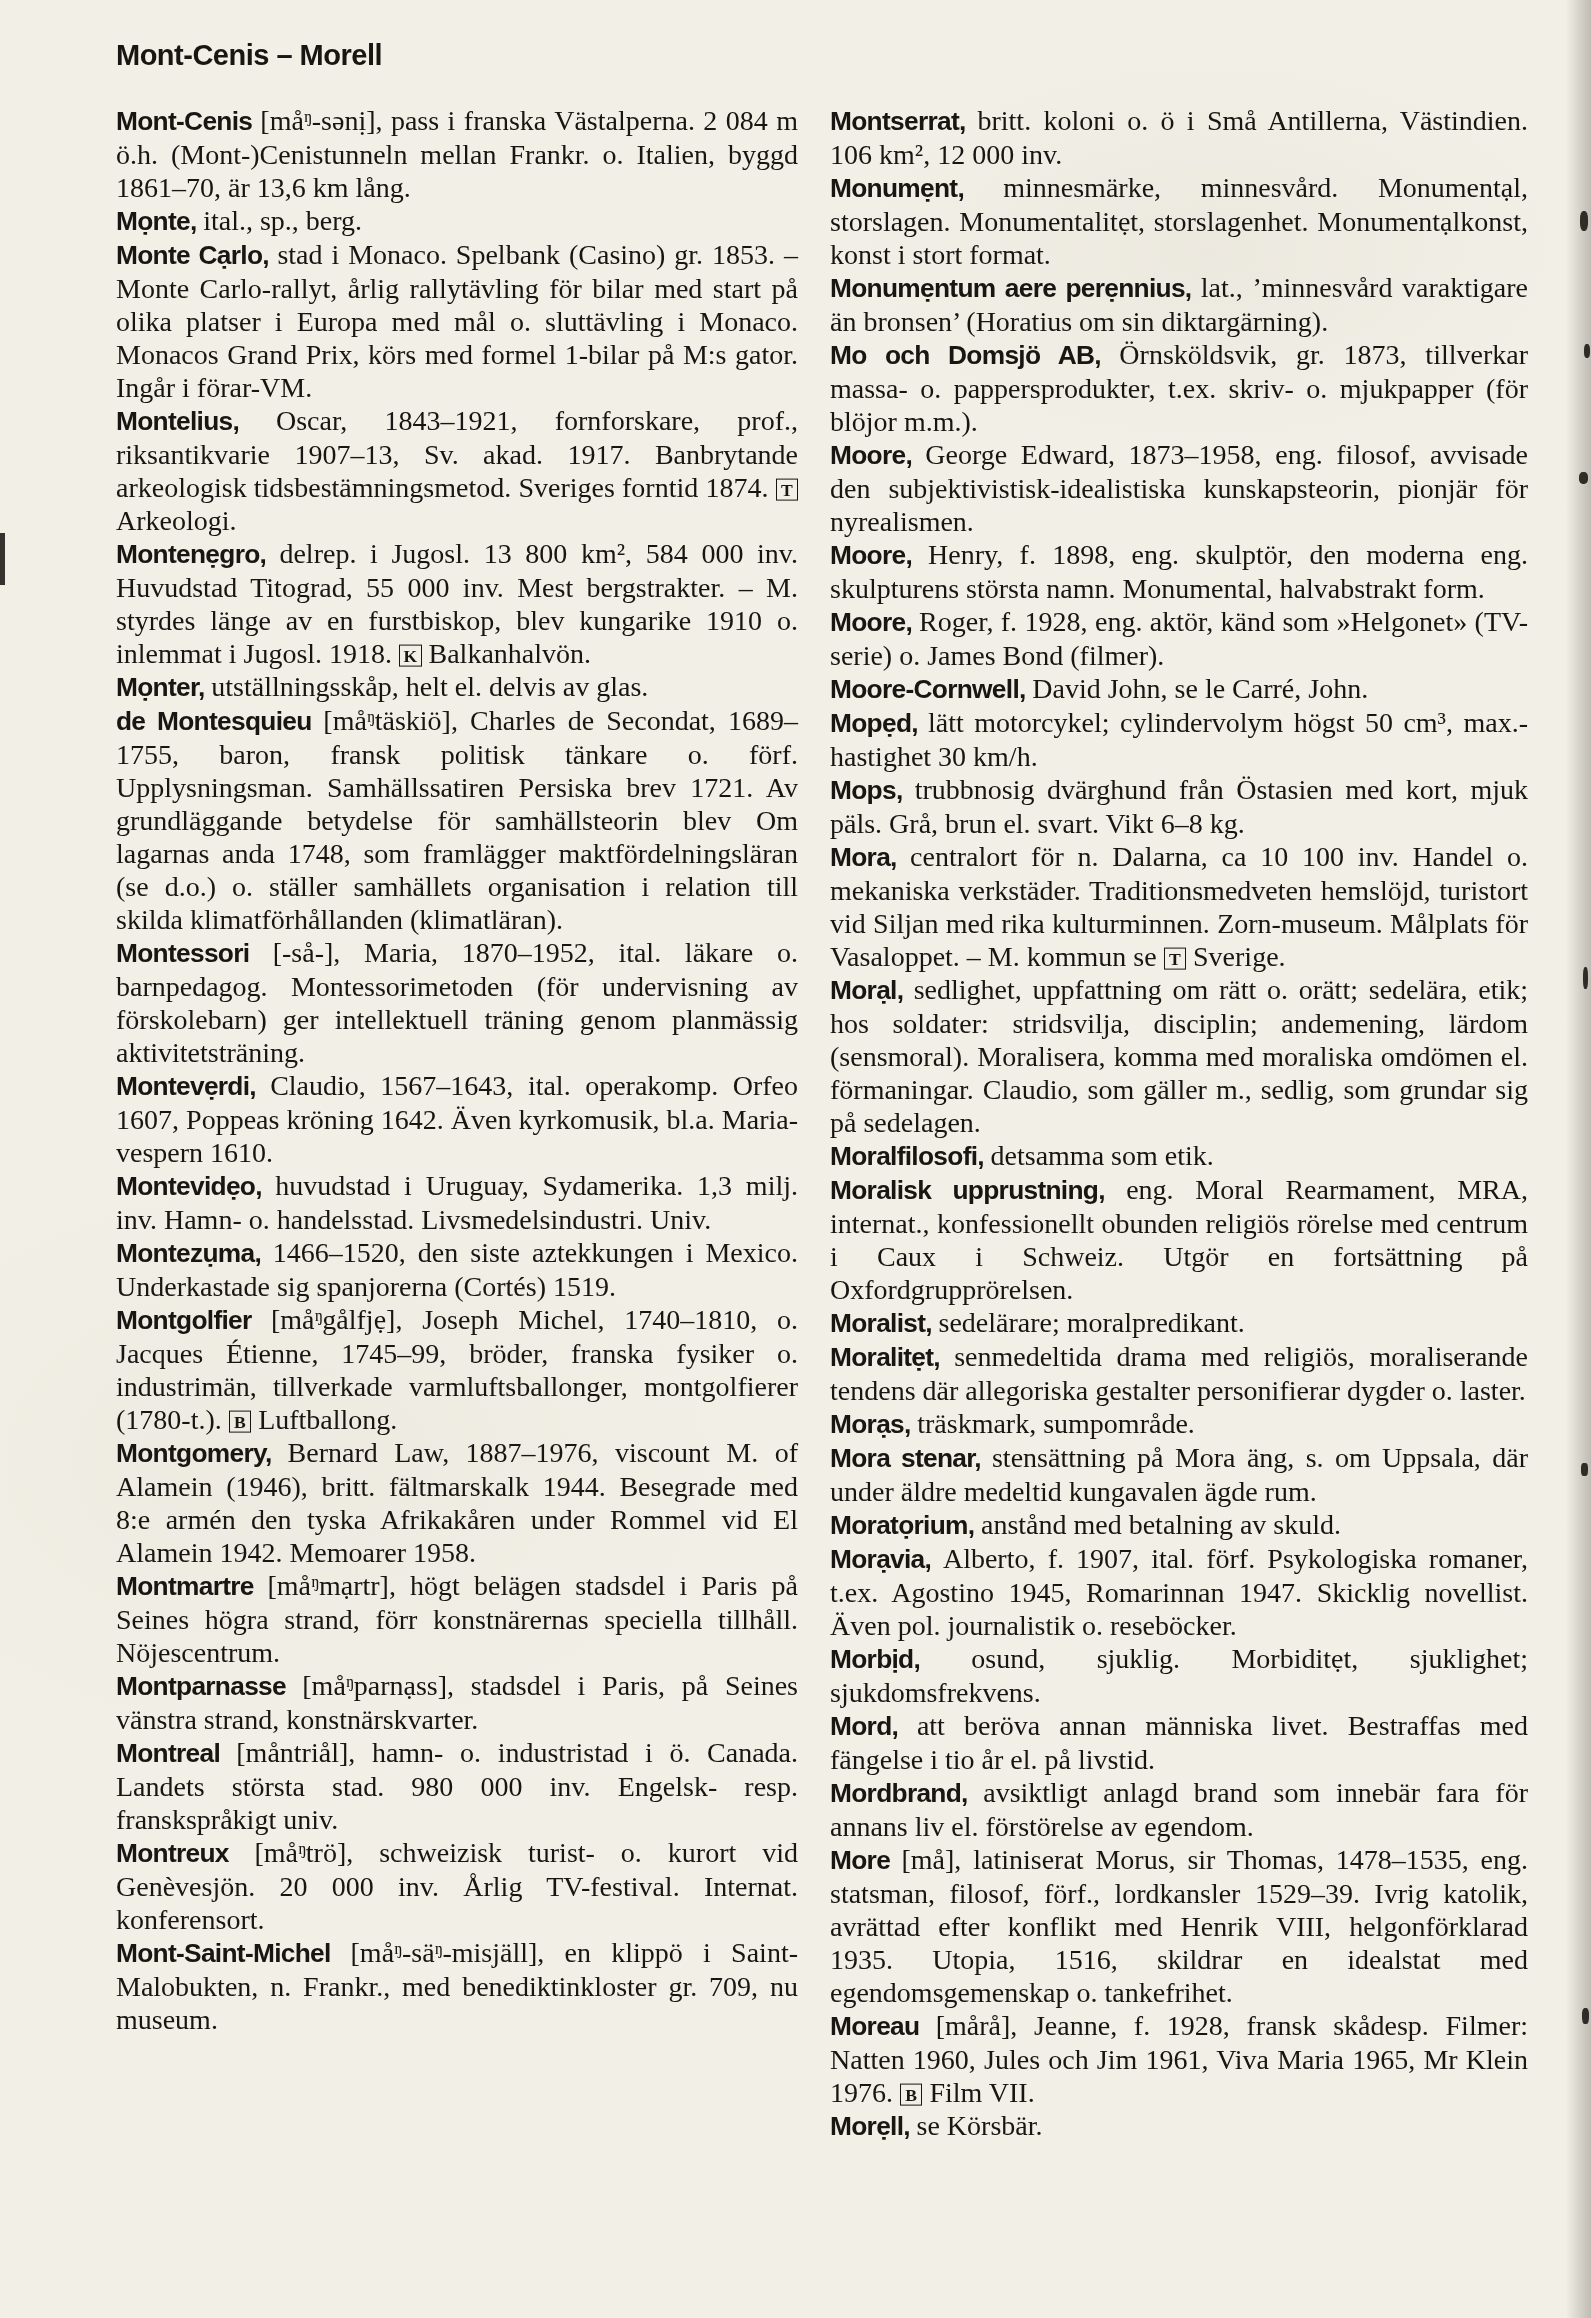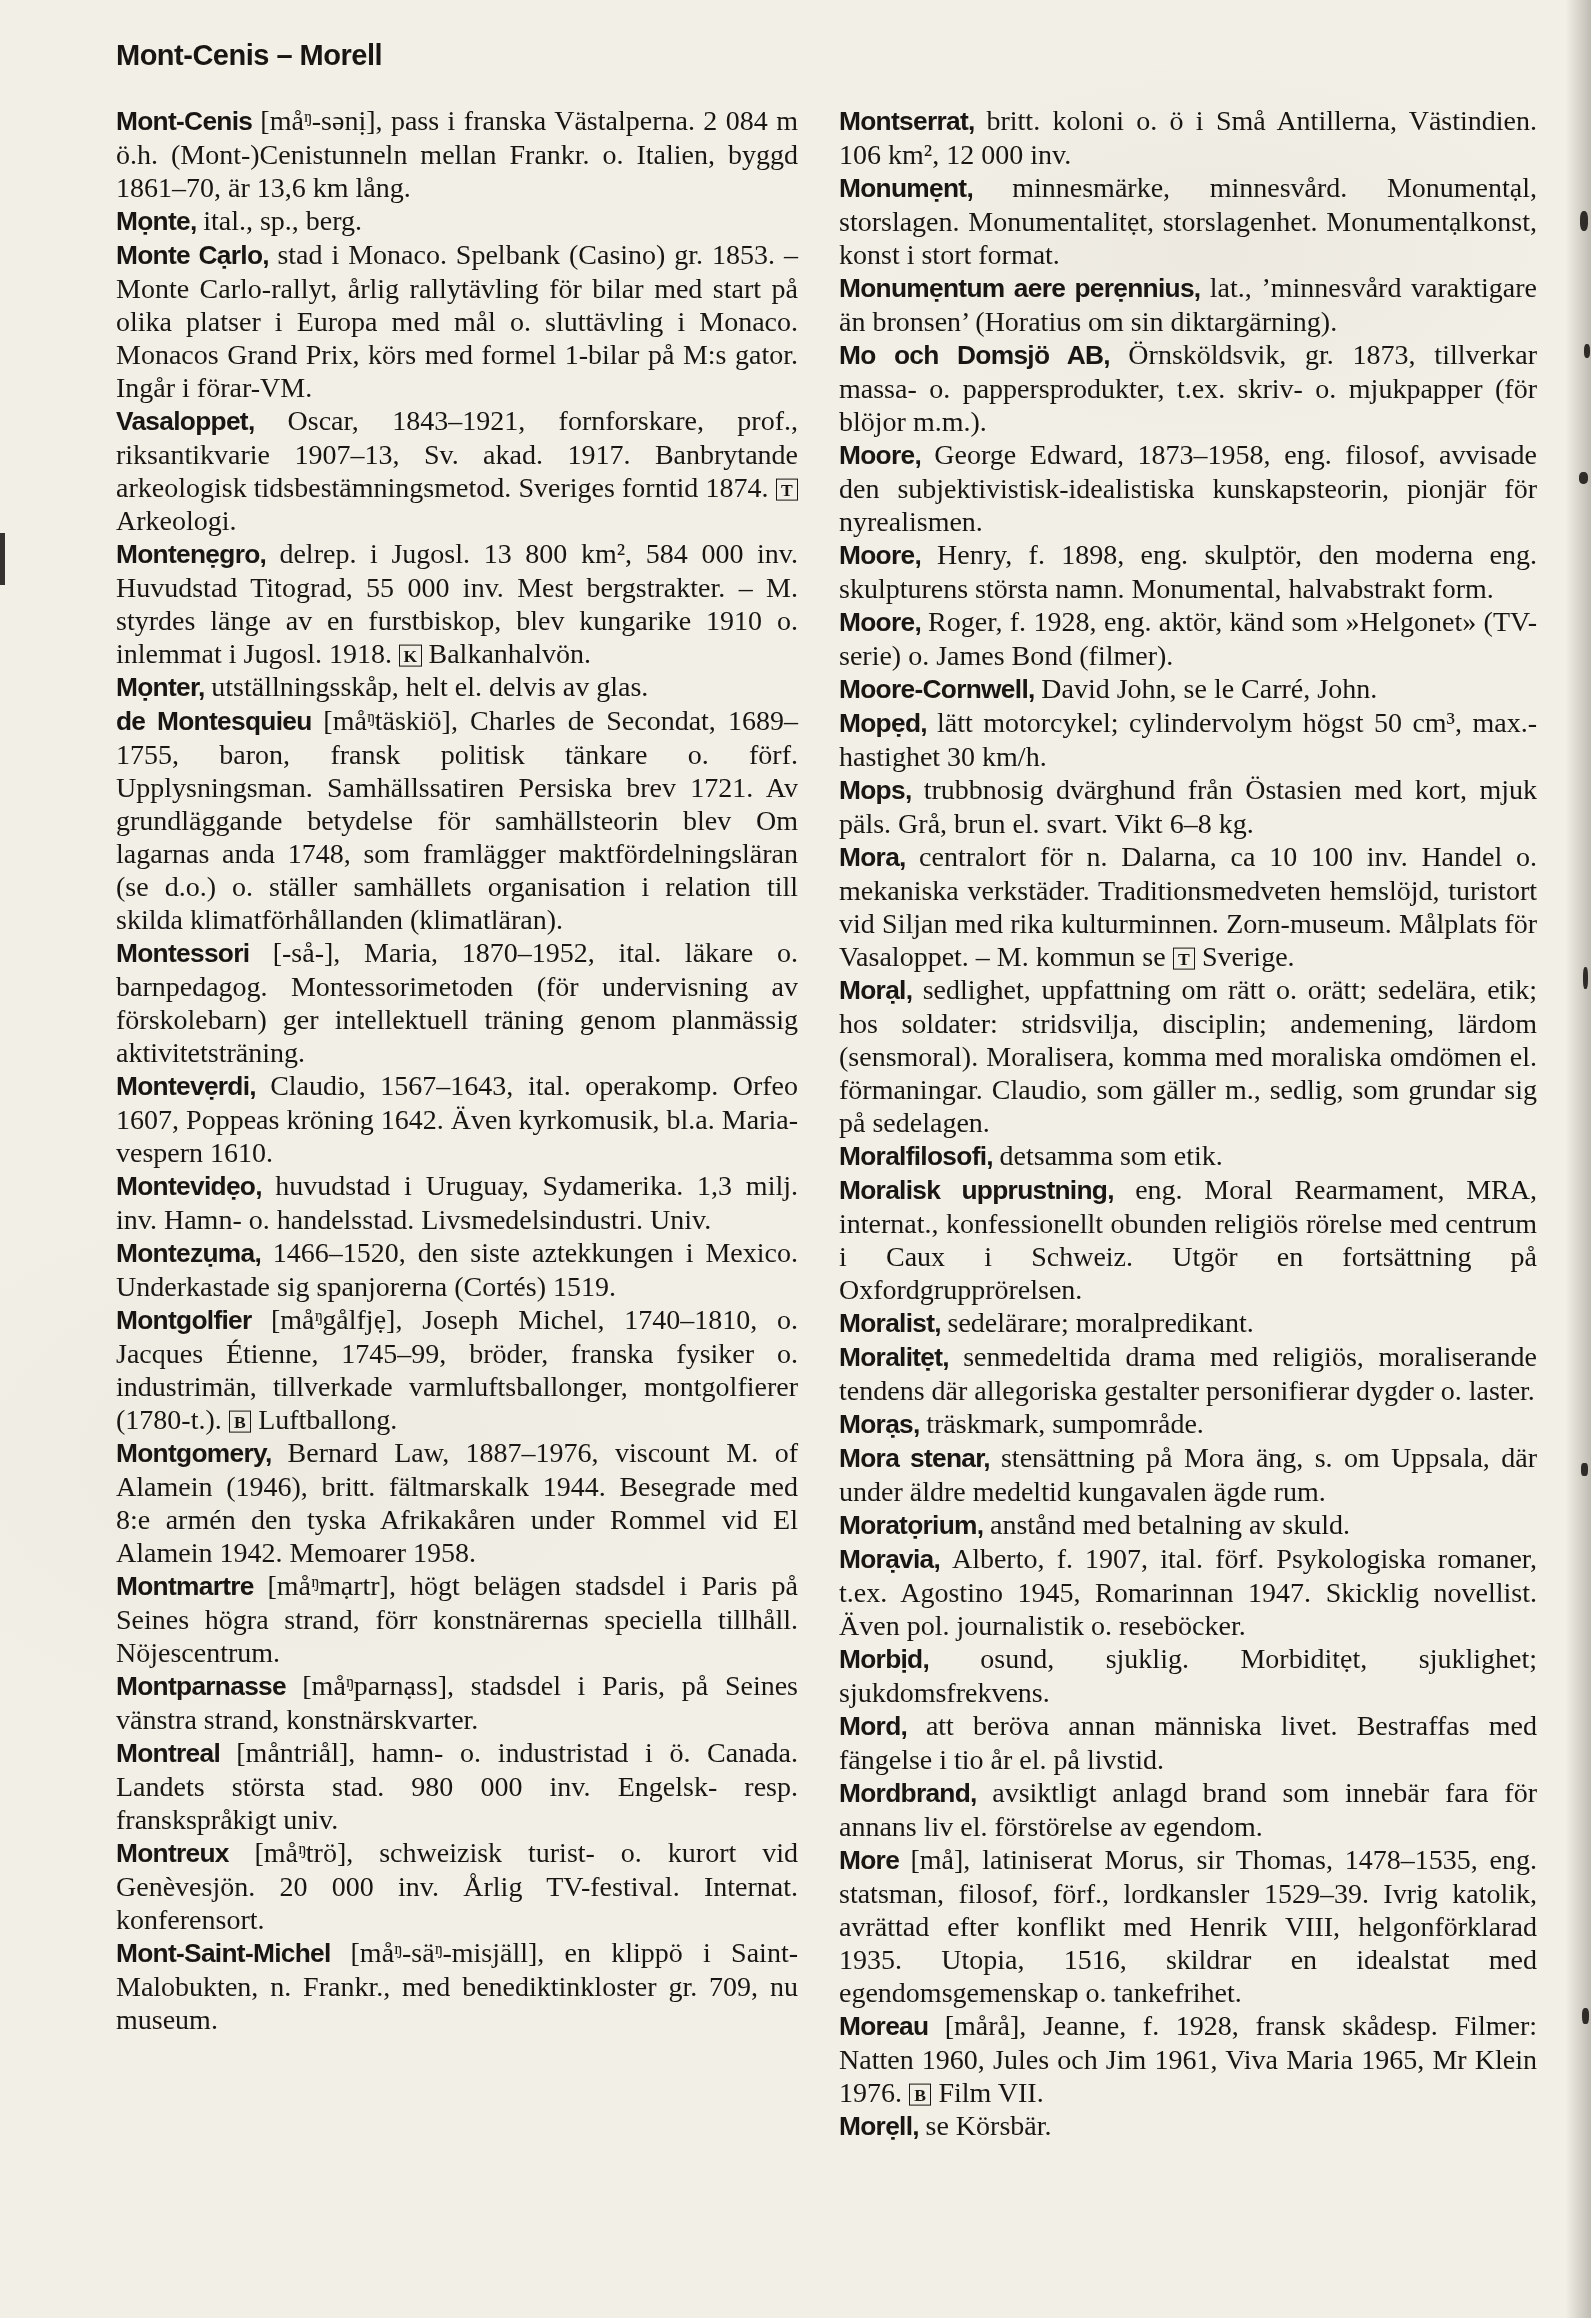--- a/index.html
+++ b/index.html
@@ -24,21 +24,21 @@
     font-weight:700;font-size:29px;letter-spacing:-0.5px;
     white-space:nowrap;
     text-align:center;
   }
   .col{
     position:absolute;top:104px;
     font-size:28px;line-height:33px;
     text-align:justify;
   }
   .col-left{left:116px;width:682px;}
-  .col-right{left:830px;width:698px;margin-left:9px;}
+  .col-right{left:830px;width:698px;}
   .entry{margin:0;padding:0;}
   .hw{
     font-family:"Liberation Sans","DejaVu Sans",sans-serif;
     font-weight:700;font-size:0.94em;letter-spacing:-0.7px;
   }
   .it{}
   .crossref{
     display:inline-block;
     width:20.4px;height:20.4px;line-height:20.4px;
     border:1.9px solid currentColor;
@@ -60,21 +60,21 @@
 </head>
 <body>
 
 <div class="page">
   <div class="header">Mont-Cenis – Morell</div>
 
   <div class="col col-left" id="col-left">
       <p class="entry"><span class="hw">Mont-Cenis </span><span>[måᵑ-sənị], pass i franska Västalperna. 2 084 m ö.h. </span><span class="it">(Mont-)Cenistunneln</span><span> mellan Frankr. o. Italien, byggd 1861–70, är 13,6 km lång.</span></p>
       <p class="entry"><span class="hw">Mọnte, </span><span>ital., sp., berg.</span></p>
       <p class="entry"><span class="hw">Monte Cạrlo, </span><span>stad i Monaco. Spelbank (Casino) gr. 1853. – </span><span class="it">Monte Carlo-rallyt</span><span>, årlig rallytävling för bilar med start på olika platser i Europa med mål o. sluttävling i Monaco. </span><span class="it">Monacos Grand Prix</span><span>, körs med formel 1-bilar på M:s gator. Ingår i förar-VM.</span></p>
-      <p class="entry"><span class="hw">Vasaloppet, </span><span>Oscar, 1843–1921, fornforskare, prof., riksantikvarie 1907–13, Sv. akad. 1917. Banbrytande arkeologisk tidsbestämningsmetod. </span><span class="it">Sveriges forntid</span><span> 1874. </span><span class="crossref">T</span><span> Arkeologi.</span></p>
+      <p class="entry"><span class="hw">Montelius, </span><span>Oscar, 1843–1921, fornforskare, prof., riksantikvarie 1907–13, Sv. akad. 1917. Banbrytande arkeologisk tidsbestämningsmetod. </span><span class="it">Sveriges forntid</span><span> 1874. </span><span class="crossref">T</span><span> Arkeologi.</span></p>
       <p class="entry"><span class="hw">Montenẹgro, </span><span>delrep. i Jugosl. 13 800 km², 584 000 inv. Huvudstad </span><span class="it">Titograd</span><span>, 55 000 inv. Mest bergstrakter. – M. styrdes länge av en furstbiskop, blev kungarike 1910 o. inlemmat i Jugosl. 1918. </span><span class="crossref">K</span><span> Balkanhalvön.</span></p>
       <p class="entry"><span class="hw">Mọnter, </span><span>utställningsskåp, helt el. delvis av glas.</span></p>
       <p class="entry"><span class="hw">de Montesquieu </span><span>[måᵑtäskiö], Charles de Secondat, 1689–1755, baron, fransk politisk tänkare o. förf. Upplysningsman. Samhällssatiren </span><span class="it">Persiska brev</span><span> 1721. Av grundläggande betydelse för samhällsteorin blev </span><span class="it">Om lagarnas anda</span><span> 1748, som framlägger </span><span class="it">maktfördelningsläran</span><span> (se d.o.) o. ställer samhällets organisation i relation till skilda klimatförhållanden (</span><span class="it">klimatläran</span><span>).</span></p>
       <p class="entry"><span class="hw">Montessori </span><span>[-så-], Maria, 1870–1952, ital. läkare o. barnpedagog. </span><span class="it">Montessorimetoden</span><span> (för undervisning av förskolebarn) ger intellektuell träning genom planmässig aktivitetsträning.</span></p>
       <p class="entry"><span class="hw">Montevẹrdi, </span><span>Claudio, 1567–1643, ital. operakomp. </span><span class="it">Orfeo</span><span> 1607, </span><span class="it">Poppeas kröning</span><span> 1642. Även kyrkomusik, bl.a. </span><span class="it">Maria-vespern</span><span> 1610.</span></p>
       <p class="entry"><span class="hw">Montevidẹo, </span><span>huvudstad i Uruguay, Sydamerika. 1,3 milj. inv. Hamn- o. handelsstad. Livsmedelsindustri. Univ.</span></p>
       <p class="entry"><span class="hw">Montezụma, </span><span>1466–1520, den siste aztekkungen i Mexico. Underkastade sig spanjorerna (Cortés) 1519.</span></p>
       <p class="entry"><span class="hw">Montgolfier </span><span>[måᵑgålfjẹ], Joseph Michel, 1740–1810, o. Jacques Étienne, 1745–99, bröder, franska fysiker o. industrimän, tillverkade varmluftsballonger, </span><span class="it">montgolfierer</span><span> (1780-t.). </span><span class="crossref">B</span><span> Luftballong.</span></p>
       <p class="entry"><span class="hw">Montgomery, </span><span>Bernard Law, 1887–1976, viscount M. of Alamein (1946), britt. fältmarskalk 1944. Besegrade med 8:e armén den tyska Afrikakåren under Rommel vid El Alamein 1942. Memoarer 1958.</span></p>
       <p class="entry"><span class="hw">Montmartre </span><span>[måᵑmạrtr], högt belägen stadsdel i Paris på Seines högra strand, förr konstnärernas speciella tillhåll. Nöjescentrum.</span></p>

